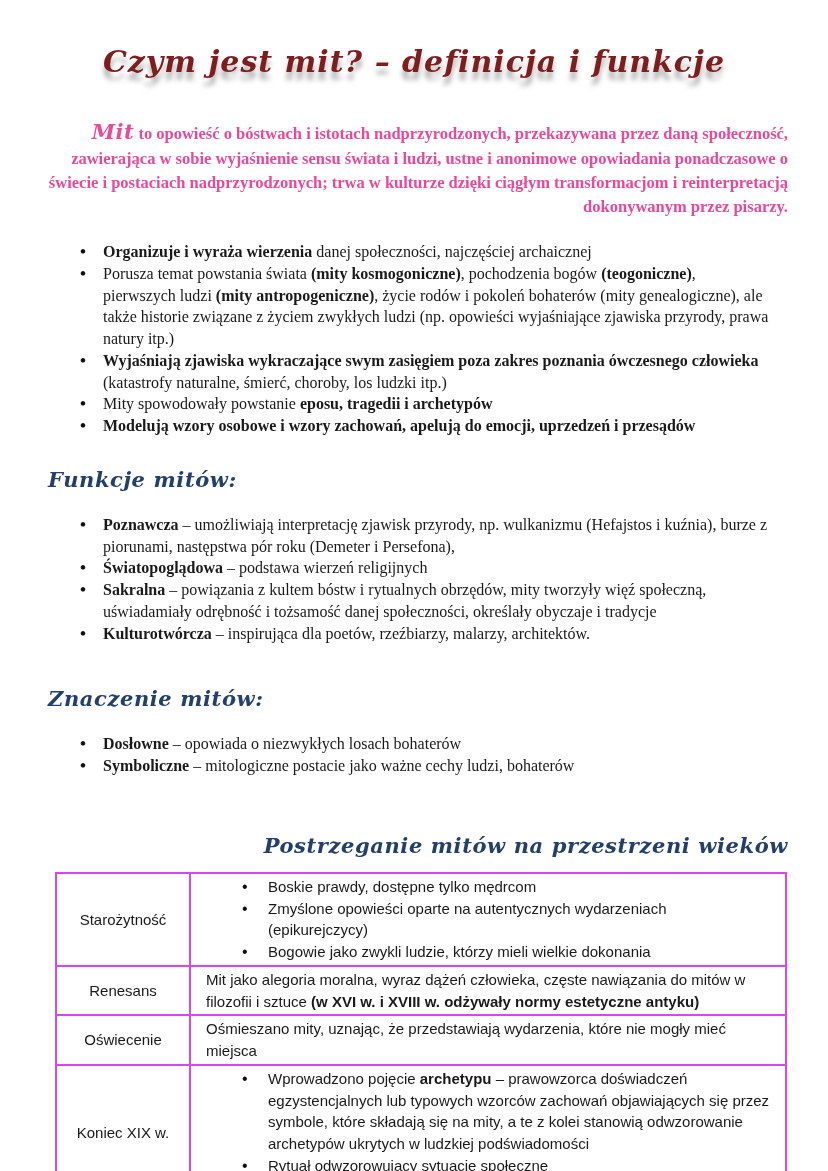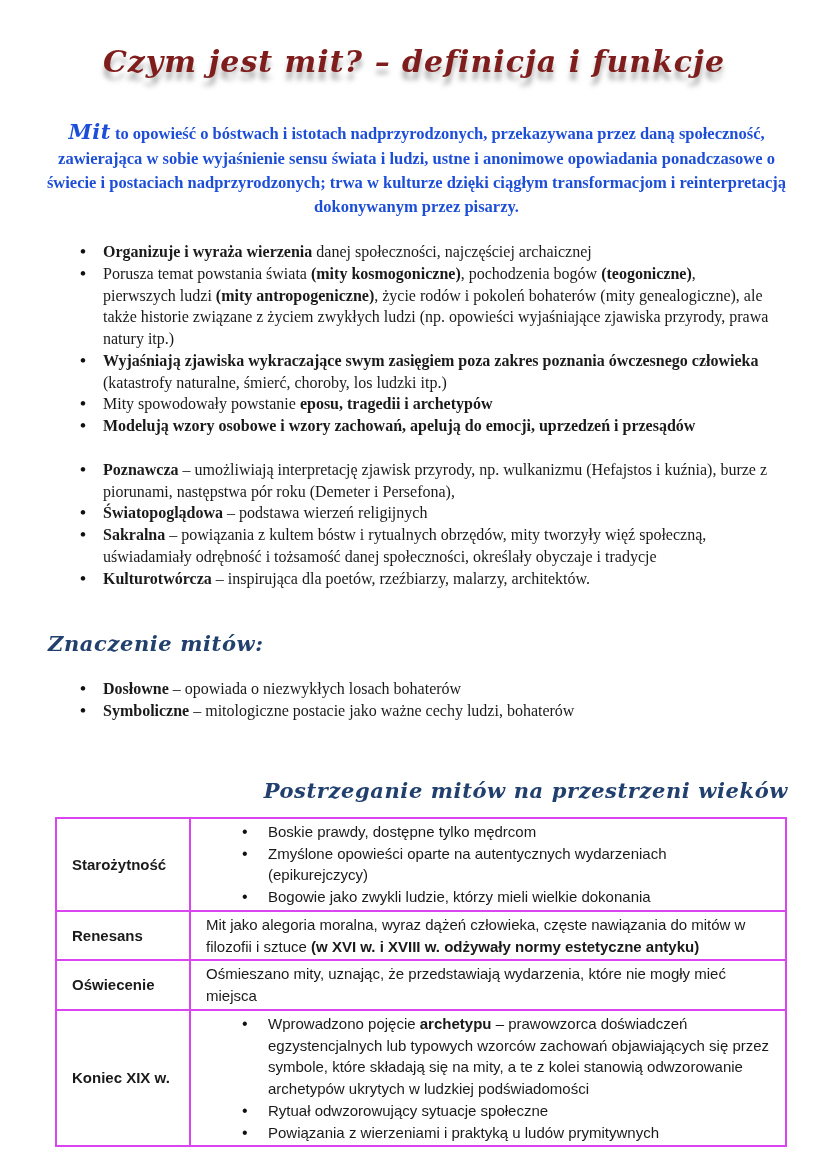--- a/index.html
+++ b/index.html
@@ -21,25 +21,25 @@
     font-style: italic;
     font-weight: bold;
     font-size: 30px;
     letter-spacing: 1px;
     color: #7f1d1d;
     text-shadow: 0px 8px 5px rgba(140,140,140,0.65);
   }
   
   .intro {
     margin: 38px 40px 0 45px;
-    color: #1d4ed8;
+    color: #ec4899;
     font-weight: bold;
     font-size: 16.5px;
     line-height: 1.45;
-    text-align: center;
+    text-align: right;
   }
   .intro .script-lead {
     font-family: "DejaVu Serif", serif;
     font-style: italic;
     font-size: 21px;
     letter-spacing: 0.5px;
   }
   
   ul.doc-list {
     list-style: none;
@@ -82,21 +82,22 @@
     line-height: 1.45;
     color: #1a1a1a;
   }
   table.eras td {
     border: 2px solid #d946ef;
     padding: 2px 15px;
     vertical-align: middle;
   }
   td.era-cell {
     width: 102px;
-    font-weight: bold;
+    text-align: center;
+    font-weight: normal;
     padding: 2px 4px;
     margin-left: 30px;
   }
   ul.table-list {
     list-style: none;
     margin: 0;
     padding: 0;
   }
   ul.table-list > li {
     position: relative;
@@ -122,20 +123,21 @@
   <p class="intro"><b class="script-lead">Mit</b><b> to opowieść o bóstwach i istotach nadprzyrodzonych, przekazywana przez daną społeczność, zawierająca w sobie wyjaśnienie sensu świata i ludzi, ustne i anonimowe opowiadania ponadczasowe o świecie i postaciach nadprzyrodzonych; trwa w kulturze dzięki ciągłym transformacjom i reinterpretacją dokonywanym przez pisarzy.</b></p>
 
   <ul class="doc-list">
     <li><b>Organizuje i wyraża wierzenia</b><span> danej społeczności, najczęściej archaicznej</span></li>
     <li><span>Porusza temat powstania świata </span><b>(mity kosmogoniczne)</b><span>, pochodzenia bogów </span><b>(teogoniczne)</b><span>, pierwszych ludzi </span><b>(mity antropogeniczne)</b><span>, życie rodów i pokoleń bohaterów (mity genealogiczne), ale także historie związane z życiem zwykłych ludzi (np. opowieści wyjaśniające zjawiska przyrody, prawa natury itp.)</span></li>
     <li><b>Wyjaśniają zjawiska wykraczające swym zasięgiem poza zakres poznania ówczesnego człowieka</b><span> (katastrofy naturalne, śmierć, choroby, los ludzki itp.)</span></li>
     <li><span>Mity spowodowały powstanie </span><b>eposu, tragedii i archetypów</b></li>
     <li><b>Modelują wzory osobowe i wzory zachowań, apelują do emocji, uprzedzeń i przesądów</b></li>
   </ul>
 
+  <h2 class="section-heading">Funkcje mitów:</h2>
 
   <ul class="doc-list">
     <li><b>Poznawcza</b><span> – umożliwiają interpretację zjawisk przyrody, np. wulkanizmu (Hefajstos i kuźnia), burze z piorunami, następstwa pór roku (Demeter i Persefona),</span></li>
     <li><b>Światopoglądowa</b><span> – podstawa wierzeń religijnych</span></li>
     <li><b>Sakralna</b><span> – powiązania z kultem bóstw i rytualnych obrzędów, mity tworzyły więź społeczną, uświadamiały odrębność i tożsamość danej społeczności, określały obyczaje i tradycje</span></li>
     <li><b>Kulturotwórcza</b><span> – inspirująca dla poetów, rzeźbiarzy, malarzy, architektów.</span></li>
   </ul>
 
   <h2 class="section-heading" style="margin-top:42px;">Znaczenie mitów:</h2>
 

